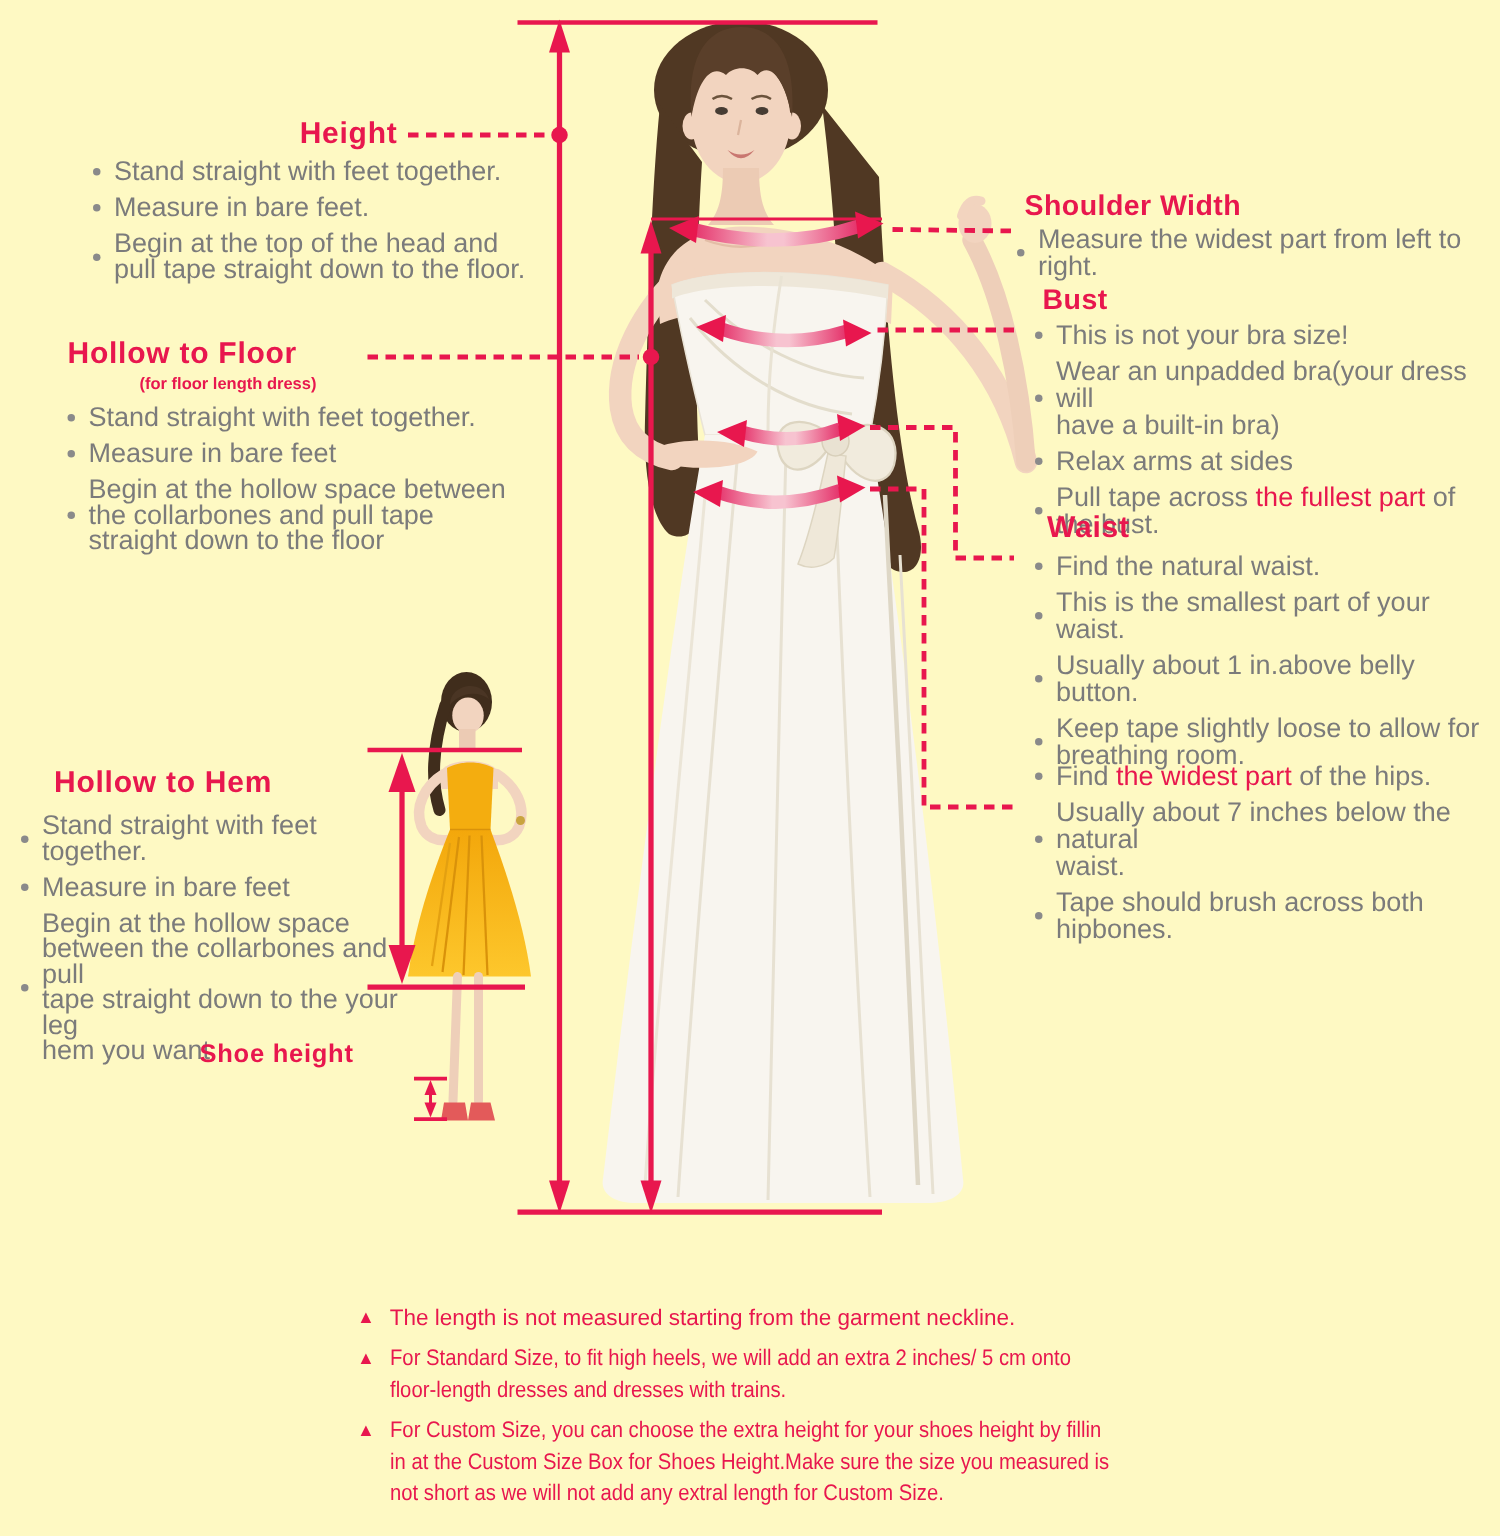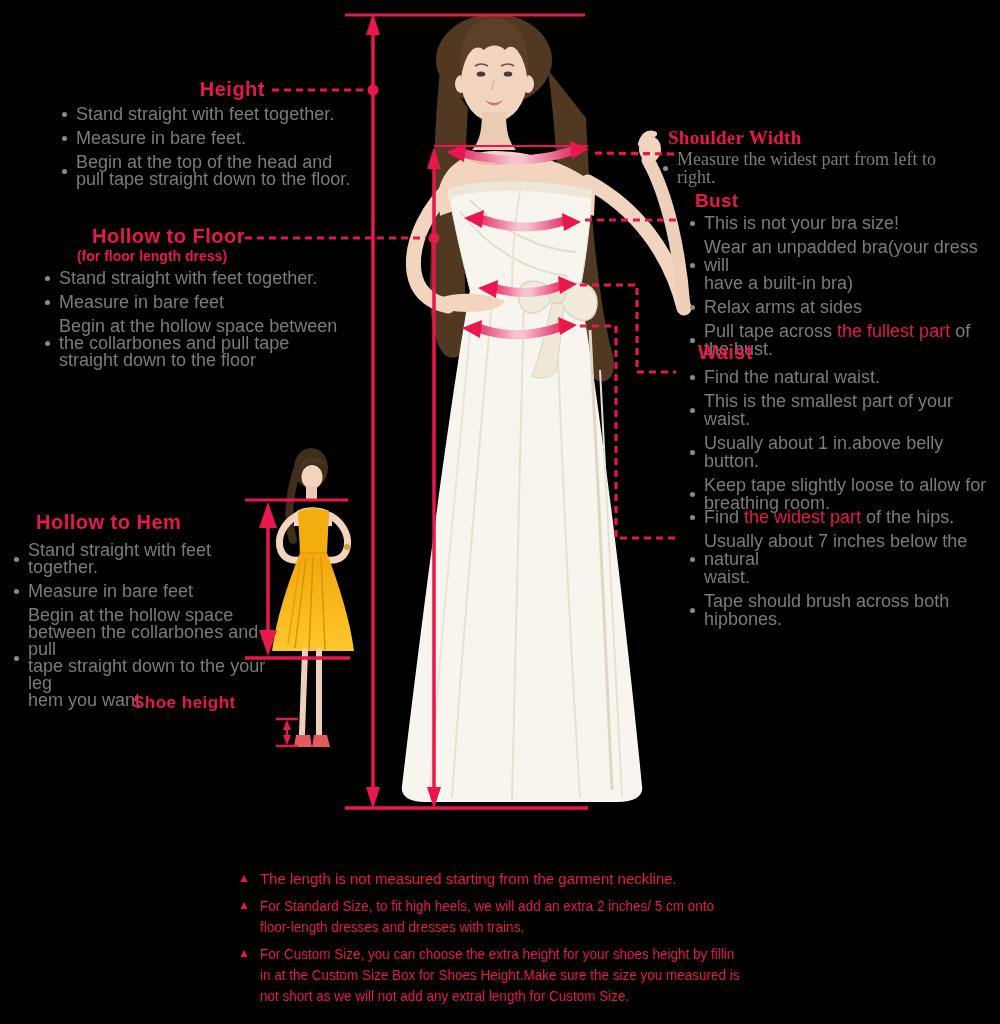--- a/index.html
+++ b/index.html
@@ -1,23 +1,23 @@
 <!DOCTYPE html>
 <html><head>
 <meta charset="utf-8">
 <style>
   html,body{margin:0;padding:0;background:#fff;}
-  .page{position:relative;width:1000px;height:1024px;background:#000000;overflow:hidden;
+  .page{position:relative;width:1000px;height:1024px;background:#fef9c3;overflow:hidden;
         font-family:"Liberation Sans", sans-serif;}
   .overlay{position:absolute;left:0;top:0;z-index:0;}
   .txt{position:absolute;z-index:2;}
   .sec-title{color:#e8174e;font-weight:bold;font-size:20px;line-height:24px;letter-spacing:.5px;}
   .sec-title.rt{font-size:19px;letter-spacing:.3px;}
   .sec-title.normal{font-weight:600;}
-  .sub{color:#e8174e;font-weight:bold;font-size:14px;line-height:16px;}
+  .sub{color:#e8174e;font-weight:bold;font-size:11px;line-height:16px;}
   ul{list-style:none;margin:0;padding:0;}
   li{display:flex;gap:9px;margin-bottom:7px;color:#7b7b7b;font-size:18px;line-height:17px;align-items:center;}
   .rcol li{line-height:18px;margin-bottom:6px;}
   .dot{width:5px;height:5px;border-radius:50%;background:#8a8a8a;flex:none;}
   .bt{white-space:pre-line;}
   .hl{color:#e8174e;}
   .notes{position:absolute;left:238px;top:868px;width:760px;z-index:2;}
   .note{display:flex;gap:10px;color:#e8174e;font-size:15px;line-height:21px;margin-bottom:6px;}
   .note .tri{font-size:12px;line-height:21px;flex:none;}
   .note .bt.narrow{transform:scaleX(.9);transform-origin:left top;width:820px;}
@@ -183,21 +183,21 @@
         </li>
       <li>
           <span class="dot"></span>
           <span class="bt">Begin at the top of the head and
 pull tape straight down to the floor.</span>
         </li>
     </ul>
   </div>
 
   <div class="txt" style="left:45px;top:224px;width:310px;">
-    <div class="sec-title" style="width:200px;text-align:right;">Hollow to Floor</div>
+    <div class="sec-title" style="width:200px;text-align:left;">Hollow to Floor</div>
     <div class="sub" style="width:214px;text-align:center;">(for floor length dress)</div>
     <ul style="margin-top:6px;">
       <li>
           <span class="dot"></span>
           <span class="bt">Stand straight with feet together.</span>
         </li>
       <li>
           <span class="dot"></span>
           <span class="bt">Measure in bare feet</span>
         </li>
@@ -227,21 +227,21 @@
           <span class="bt">Begin at the hollow space
 between the collarbones and pull
 tape straight down to the your leg
 hem  you want.</span>
         </li>
     </ul>
   </div>
 
   <div class="txt sec-title" style="left:133px;top:692px;font-size:17px;line-height:22px;">Shoe height</div>
 
-  <div class="txt rcol" style="left:663px;top:126px;width:308px;font-family:Liberation Serif, serif;">
+  <div class="txt rcol" style="left:678px;top:126px;width:308px;">
     <div class="sec-title rt normal" style="padding-left:5px;">Shoulder Width</div>
     <ul style="margin-top:0;">
       <li>
           <span class="dot"></span>
           <span class="bt">Measure the widest part from left to right.</span>
         </li>
     </ul>
   </div>
 
   <div class="txt rcol" style="left:690px;top:189px;width:308px;">

